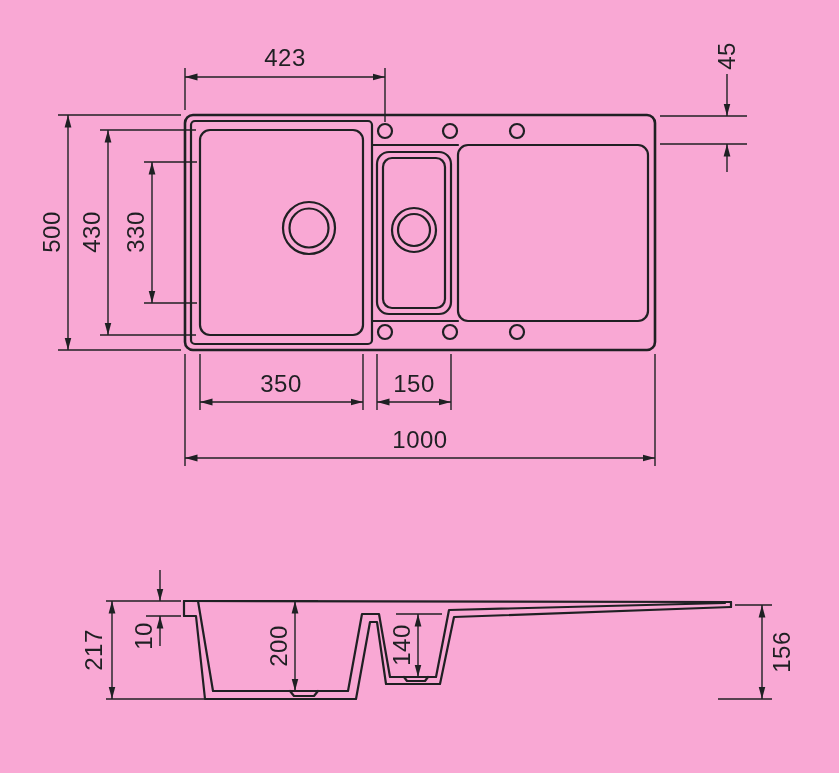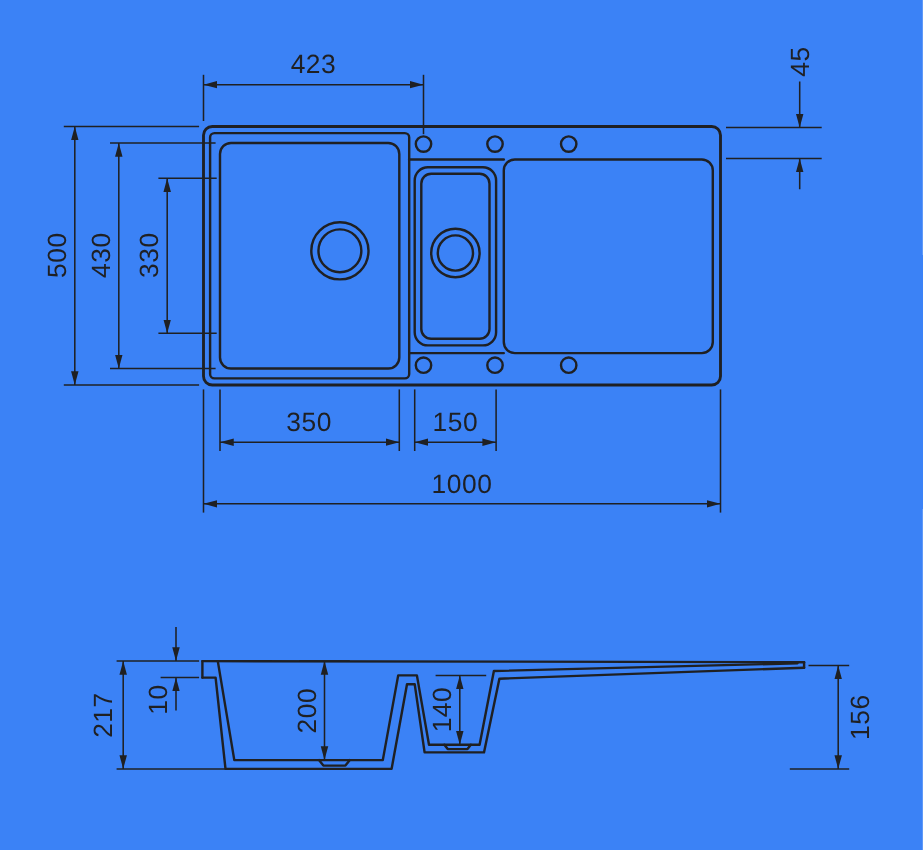--- a/index.html
+++ b/index.html
@@ -1,18 +1,18 @@
 <!DOCTYPE html>
 <html><head>
 <meta charset="utf-8">
 <style>
   html, body { margin: 0; padding: 0; background: #ffffff; }
   .page {
     width: 839px; height: 773px;
-    background: #3b82f6;
+    background: #f9a8d4;
     position: relative;
     font-family: "Liberation Sans", sans-serif;
     overflow: hidden;
   }
   svg { display: block; }
   .geo { fill: none; stroke: #1f2023; stroke-width: 2.2; stroke-linejoin: round; stroke-linecap: round; }
   .heavy { stroke-width: 2.6; }
   .dimline, .extline { fill: none; stroke: #1f2023; stroke-width: 1.4; stroke-linecap: butt; }
   .dimtext {
     fill: #1f2023;

